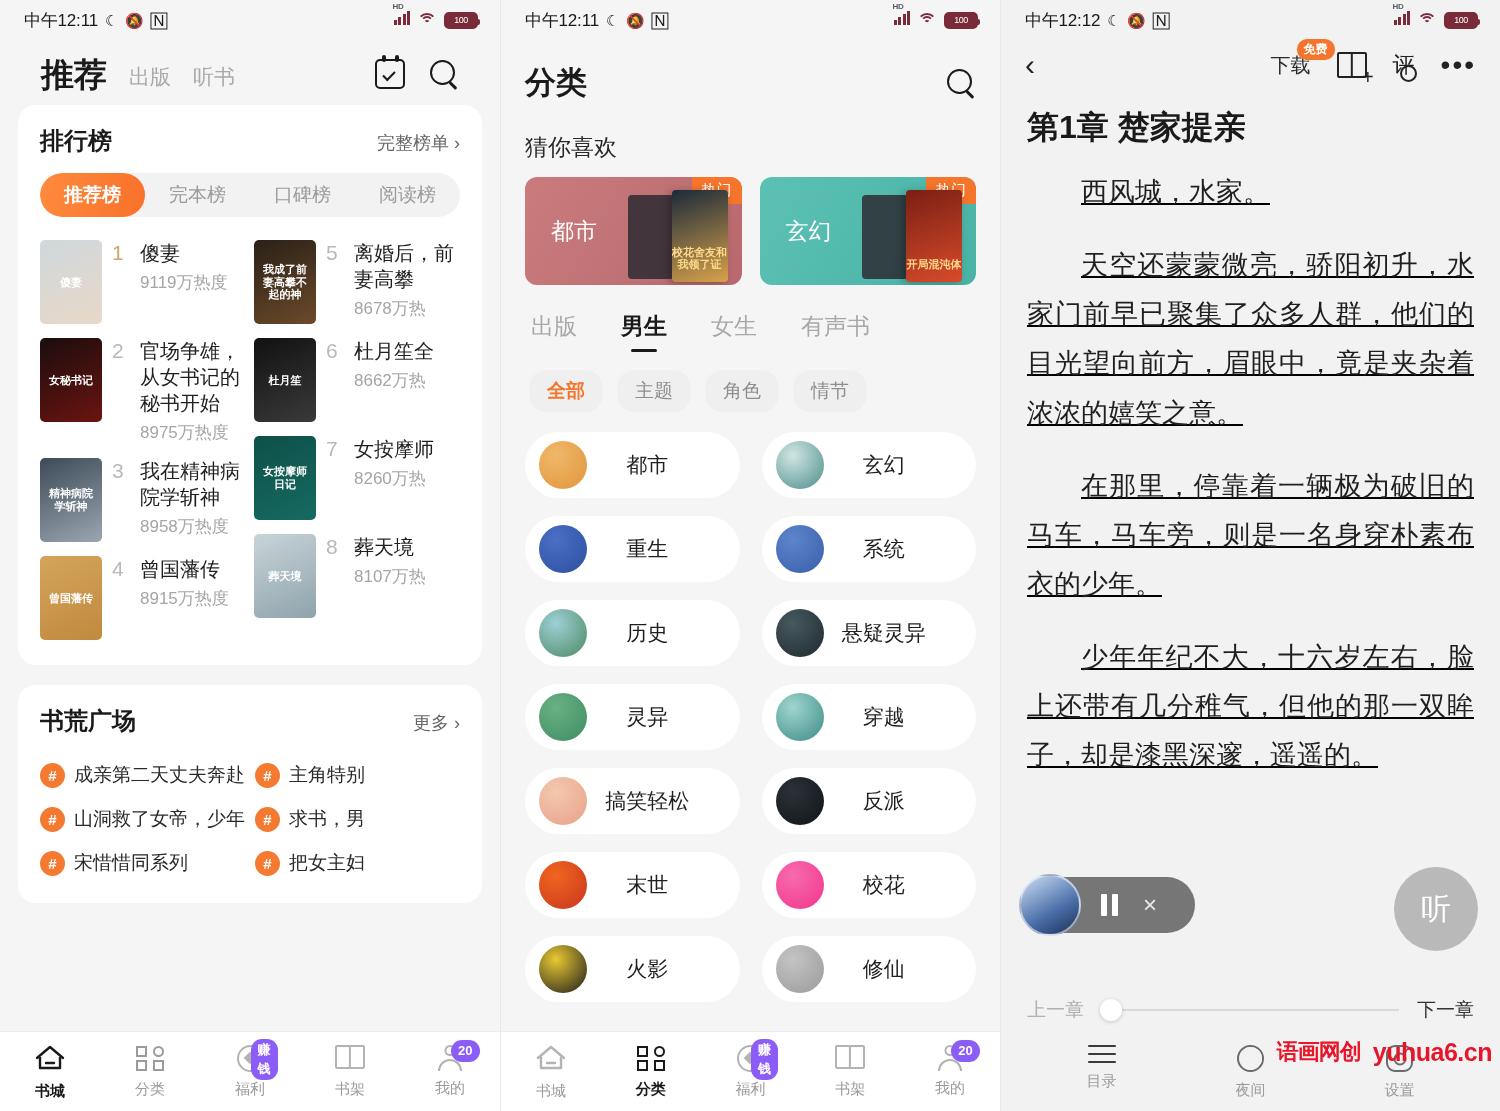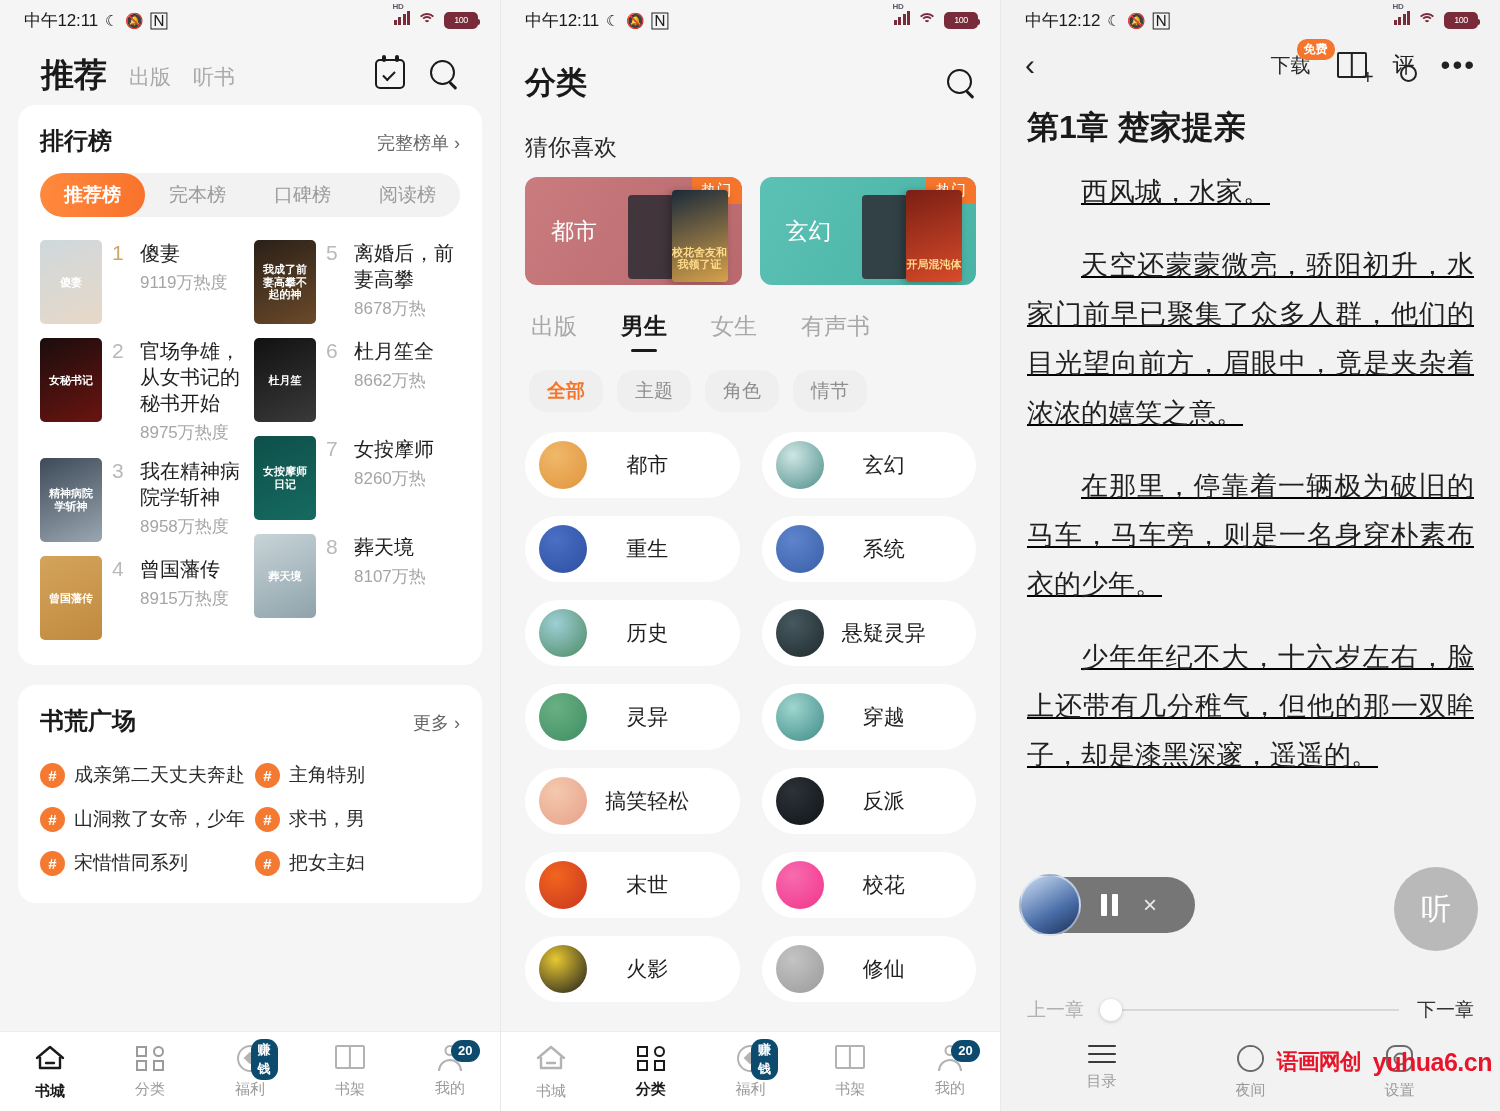--- a/index.html
+++ b/index.html
@@ -112,21 +112,21 @@
   .nv-coin::after { content:""; position:absolute; left:50%; top:50%; width:9px; height:9px;
     background:#b3b3b3; transform: translate(-50%,-50%) rotate(45deg); }
   .nv-book { width: 30px; height: 24px; border: 2.2px solid #b3b3b3; border-radius: 2px; position: relative; }
   .nv-book::after { content:""; position:absolute; left:50%; top:-2px; bottom:-2px; width:2.2px;
     background:#b3b3b3; transform: translateX(-50%); }
   .nv-user { width: 28px; height: 27px; position: relative; }
   .nv-user .hd { position:absolute; left:50%; top:0; width:11px; height:11px; border:2.2px solid #b3b3b3;
     border-radius:50%; transform: translateX(-50%); }
   .nv-user .bd { position:absolute; left:50%; bottom:1px; width:24px; height:12px;
     border:2.2px solid #b3b3b3; border-bottom:none; border-radius:13px 13px 0 0; transform:translateX(-50%); }
-  .badge { position: absolute; font-size: 13px; color: #fff; background: #0c4a6e;
+  .badge { position: absolute; font-size: 13px; color: #fff; background: #8b5cf6;
     border-radius: 11px; padding: 1px 7px; font-weight: 700; line-height: 1.5; }
   .badge.money { top: -6px; left: 52%; border-radius: 11px; }
   .badge.count { top: -5px; left: 54%; min-width: 26px; text-align: center; }
 
   
   .p2-header { display: flex; align-items: center; justify-content: space-between;
     padding: 22px 24px 10px; }
   .p2-title { font-size: 31px; font-weight: 600; color: #1a1a1a; }
   .sec-label { font-size: 23px; color: #2a2a2a; padding: 18px 24px 14px; font-weight: 500; }
   .banners { display: flex; gap: 18px; padding: 0 24px; }
@@ -206,21 +206,21 @@
   .ic-menu { width: 28px; height: 18px; display: flex; flex-direction: column;
     justify-content: space-between; }
   .ic-menu i { height: 2.4px; background: #3a3a3a; display: block; border-radius: 2px; }
   .ic-moon { width: 27px; height: 27px; border-radius: 50%; border: 2.4px solid #6a6a6a;
     position: relative; overflow: hidden; }
   .ic-moon::after { content:""; position:absolute; right:-9px; top:-9px; width:26px; height:26px;
     border-radius:50%; background:#f2f2f2; }
   .ic-gear { width: 27px; height: 27px; border: 2.4px solid #6a6a6a; border-radius: 9px; position: relative; }
   .ic-gear::after { content:""; position:absolute; left:50%; top:50%; width:9px; height:9px;
     border:2.2px solid #6a6a6a; border-radius:50%; transform:translate(-50%,-50%); }
-  .watermark { position: absolute; right: 8px; bottom: 34px; display: flex; align-items: center;
+  .watermark { position: absolute; right: 8px; bottom: 44px; display: flex; align-items: center;
     gap: 12px; z-index: 5; }
   .wm-cn { color: #e8152a; font-size: 22px; font-weight: 800; letter-spacing: -1px; }
   .wm-en { color: #e8152a; font-size: 25px; font-weight: 800; letter-spacing: -.5px; }
 </style>
 </head>
 <body>
 
 <div class="screens">
 
   <div class="panel">

